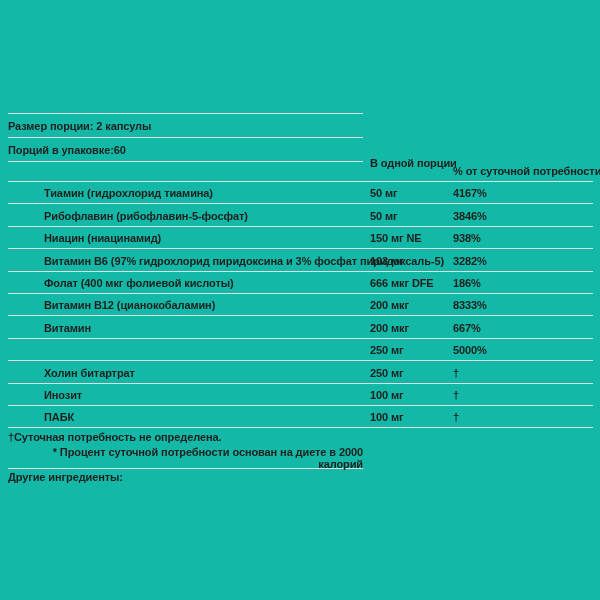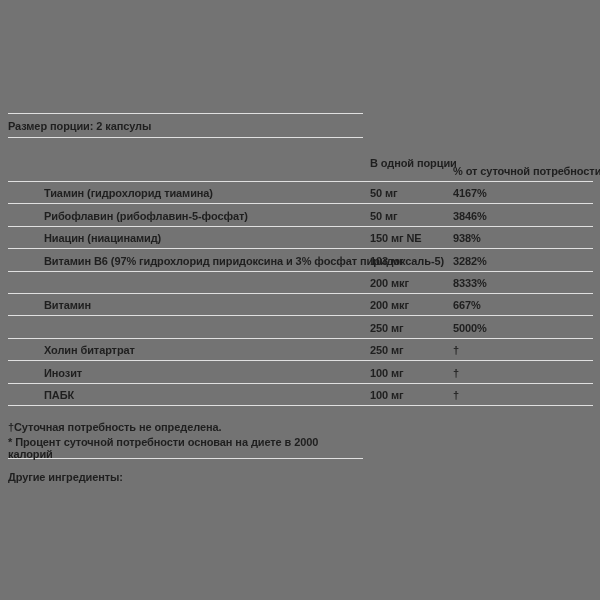--- a/index.html
+++ b/index.html
@@ -1,20 +1,20 @@
 <!DOCTYPE html>
 <html><head>
 <meta charset="utf-8">
 <style>
   html, body { margin: 0; padding: 0; background: #ffffff; }
   .sheet {
     position: relative;
     width: 600px;
     height: 600px;
-    background: #737373;
+    background: #14b8a6;
     font-family: "Liberation Sans", sans-serif;
     font-weight: 700;
     font-size: 11px;
     letter-spacing: -0.1px;
     color: #1f1f1f;
     overflow: hidden;
   }
   .abs { position: absolute; }
 
   
@@ -41,37 +41,40 @@
     position: relative;
     height: 21.4px;
     border-bottom: 1px solid #e0e0e0;
   }
   .cell { position: absolute; bottom: 4px; white-space: nowrap; }
   .cell.name   { left: 0; margin-left: 36px; }
   .cell.amount { left: 362px; }
   .cell.dv     { left: 445px; }
 
   
-  .footnotes { left: 8px; top: 416px; width: 585px; }
+  .footnotes { left: 8px; top: 426px; width: 585px; text-align: right; }
   .footnote-row { height: 21px; display: flex; align-items: center; }
   .footnote-row.with-line {
     width: 355px;
     border-bottom: 1px solid #e0e0e0;
   }
 
   .other-ingredients { left: 8px; top: 471px; white-space: nowrap; }
 </style>
 </head>
 <body>
 
 <div class="sheet">
 
   <div class="abs top-block">
     <div class="top-row">
       <span>Размер порции: 2 капсулы</span>
+    </div>
+    <div class="top-row">
+      <span>Порций в упаковке:60</span>
     </div>
   </div>
 
   <div class="abs header-row">
     <span class="col-amount">В одной порции</span>
     <span class="col-dv">% от суточной потребности*</span>
   </div>
 
   <div class="abs data-rows">
     <div class="data-row">
@@ -88,20 +91,26 @@
       <span class="cell name">Ниацин (ниацинамид)</span>
       <span class="cell amount">150 мг NE</span>
       <span class="cell dv">938%</span>
     </div>
     <div class="data-row">
       <span class="cell name">Витамин B6 (97% гидрохлорид пиридоксина и 3% фосфат пиридоксаль-5)</span>
       <span class="cell amount">103 мг</span>
       <span class="cell dv">3282%</span>
     </div>
     <div class="data-row">
+      <span class="cell name">Фолат (400 мкг фолиевой кислоты)</span>
+      <span class="cell amount">666 мкг DFE</span>
+      <span class="cell dv">186%</span>
+    </div>
+    <div class="data-row">
+      <span class="cell name">Витамин B12 (цианокобаламин)</span>
       <span class="cell amount">200 мкг</span>
       <span class="cell dv">8333%</span>
     </div>
     <div class="data-row">
       <span class="cell name">Витамин</span>
       <span class="cell amount">200 мкг</span>
       <span class="cell dv">667%</span>
     </div>
     <div class="data-row">
       <span class="cell amount">250 мг</span>

